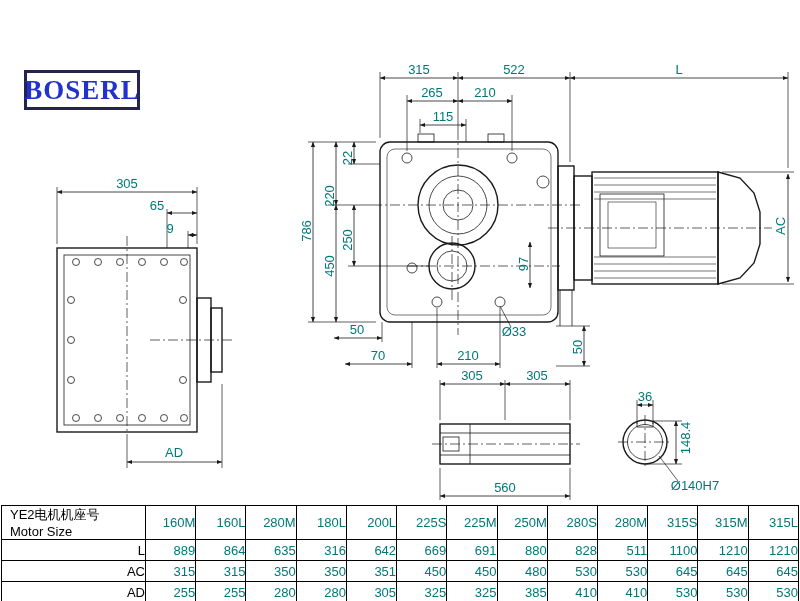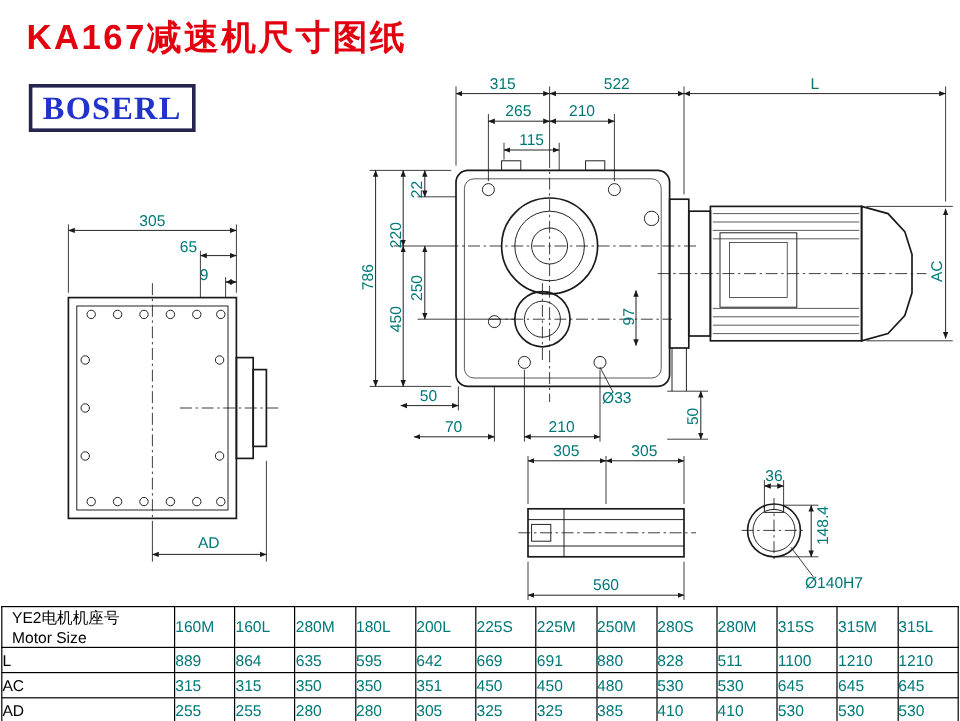--- a/index.html
+++ b/index.html
@@ -7,21 +7,21 @@
   .page {
     position:relative; width:800px; height:601px; background:#ffffff;
     font-family:"Liberation Sans", sans-serif; overflow:hidden;
   }
   .title {
     position:absolute; left:22px; top:12px;
     font-size:29px; font-weight:bold; color:#e3000f; letter-spacing:2px;
     white-space:nowrap;
   }
   .logo-box {
-    position:absolute; left:24px; top:70px; width:139px; height:40px;
+    position:absolute; left:24px; top:70px; width:116px; height:40px;
     border:3px solid #24244f; background:#fff;
     display:flex; align-items:center; justify-content:center;
   }
   .logo-text {
     color:#2233cc; font-family:"Liberation Serif", serif;
     font-size:27px; font-weight:bold; letter-spacing:1px;
   }
   svg.drawing { position:absolute; left:0; top:0; }
   
   .ol { fill:none; stroke:#1a1a1a; stroke-width:1.4; }
@@ -29,21 +29,21 @@
   .fl { fill:none; stroke:#1a1a1a; stroke-width:0.6; }
   .cl { fill:none; stroke:#1a1a1a; stroke-width:0.7; stroke-dasharray:10 3 2 3; }
   .xl { fill:none; stroke:#1a1a1a; stroke-width:0.7; }
   .dl { fill:none; stroke:#1a1a1a; stroke-width:0.8;
         marker-start:url(#arr); marker-end:url(#arr); }
   .dt { fill:#007878; font:13px "Liberation Sans", sans-serif; text-anchor:middle; }
   
   .table-wrap { position:absolute; left:1px; top:505px; width:798px; height:95px; }
   table { border-collapse:collapse; width:100%; height:100%; table-layout:fixed; }
   th, td { border:1px solid #000; font:13px "Liberation Sans", sans-serif;
-           font-weight:normal; text-align:left; padding:0; color:#007878; }
+           font-weight:normal; text-align:right; padding:0; color:#007878; }
   tr.hdr { height:30px; }
   tr.row { height:21px; }
   th.label-th { width:144px; text-align:left; padding-left:8px; color:#000;margin-top:12px; }
   td.row-label { color:#000; }
 </style>
 </head>
 <body>
 
 <div class="page">
 
@@ -242,21 +242,20 @@
       <text x="174" y="457" class="dt">AD</text>
       <text x="472" y="380" class="dt">305</text>
       <text x="537" y="380" class="dt">305</text>
       <text x="505" y="492" class="dt">560</text>
       <text x="645" y="401" class="dt">36</text>
       <text transform="translate(690,438) rotate(-90)" class="dt">148.4</text>
       <text x="695" y="490" class="dt">Ø140H7</text>
     </g>
   </svg>
 
-  <div class="title">KA167减速机尺寸图纸</div>
 
   <div class="logo-box">
     <span class="logo-text">BOSERL</span>
   </div>
 
   <div class="table-wrap">
     <table id="size-table">
         <tbody>
           <tr class="hdr">
             <th class="label-th">
@@ -275,21 +274,21 @@
             <th class="col-th">280M</th>
             <th class="col-th">315S</th>
             <th class="col-th">315M</th>
             <th class="col-th">315L</th>
           </tr>
           <tr class="row">
             <td class="row-label">L</td>
             <td class="val">889</td>
             <td class="val">864</td>
             <td class="val">635</td>
-            <td class="val">595</td>
+            <td class="val">316</td>
             <td class="val">642</td>
             <td class="val">669</td>
             <td class="val">691</td>
             <td class="val">880</td>
             <td class="val">828</td>
             <td class="val">511</td>
             <td class="val">1100</td>
             <td class="val">1210</td>
             <td class="val">1210</td>
           </tr>

